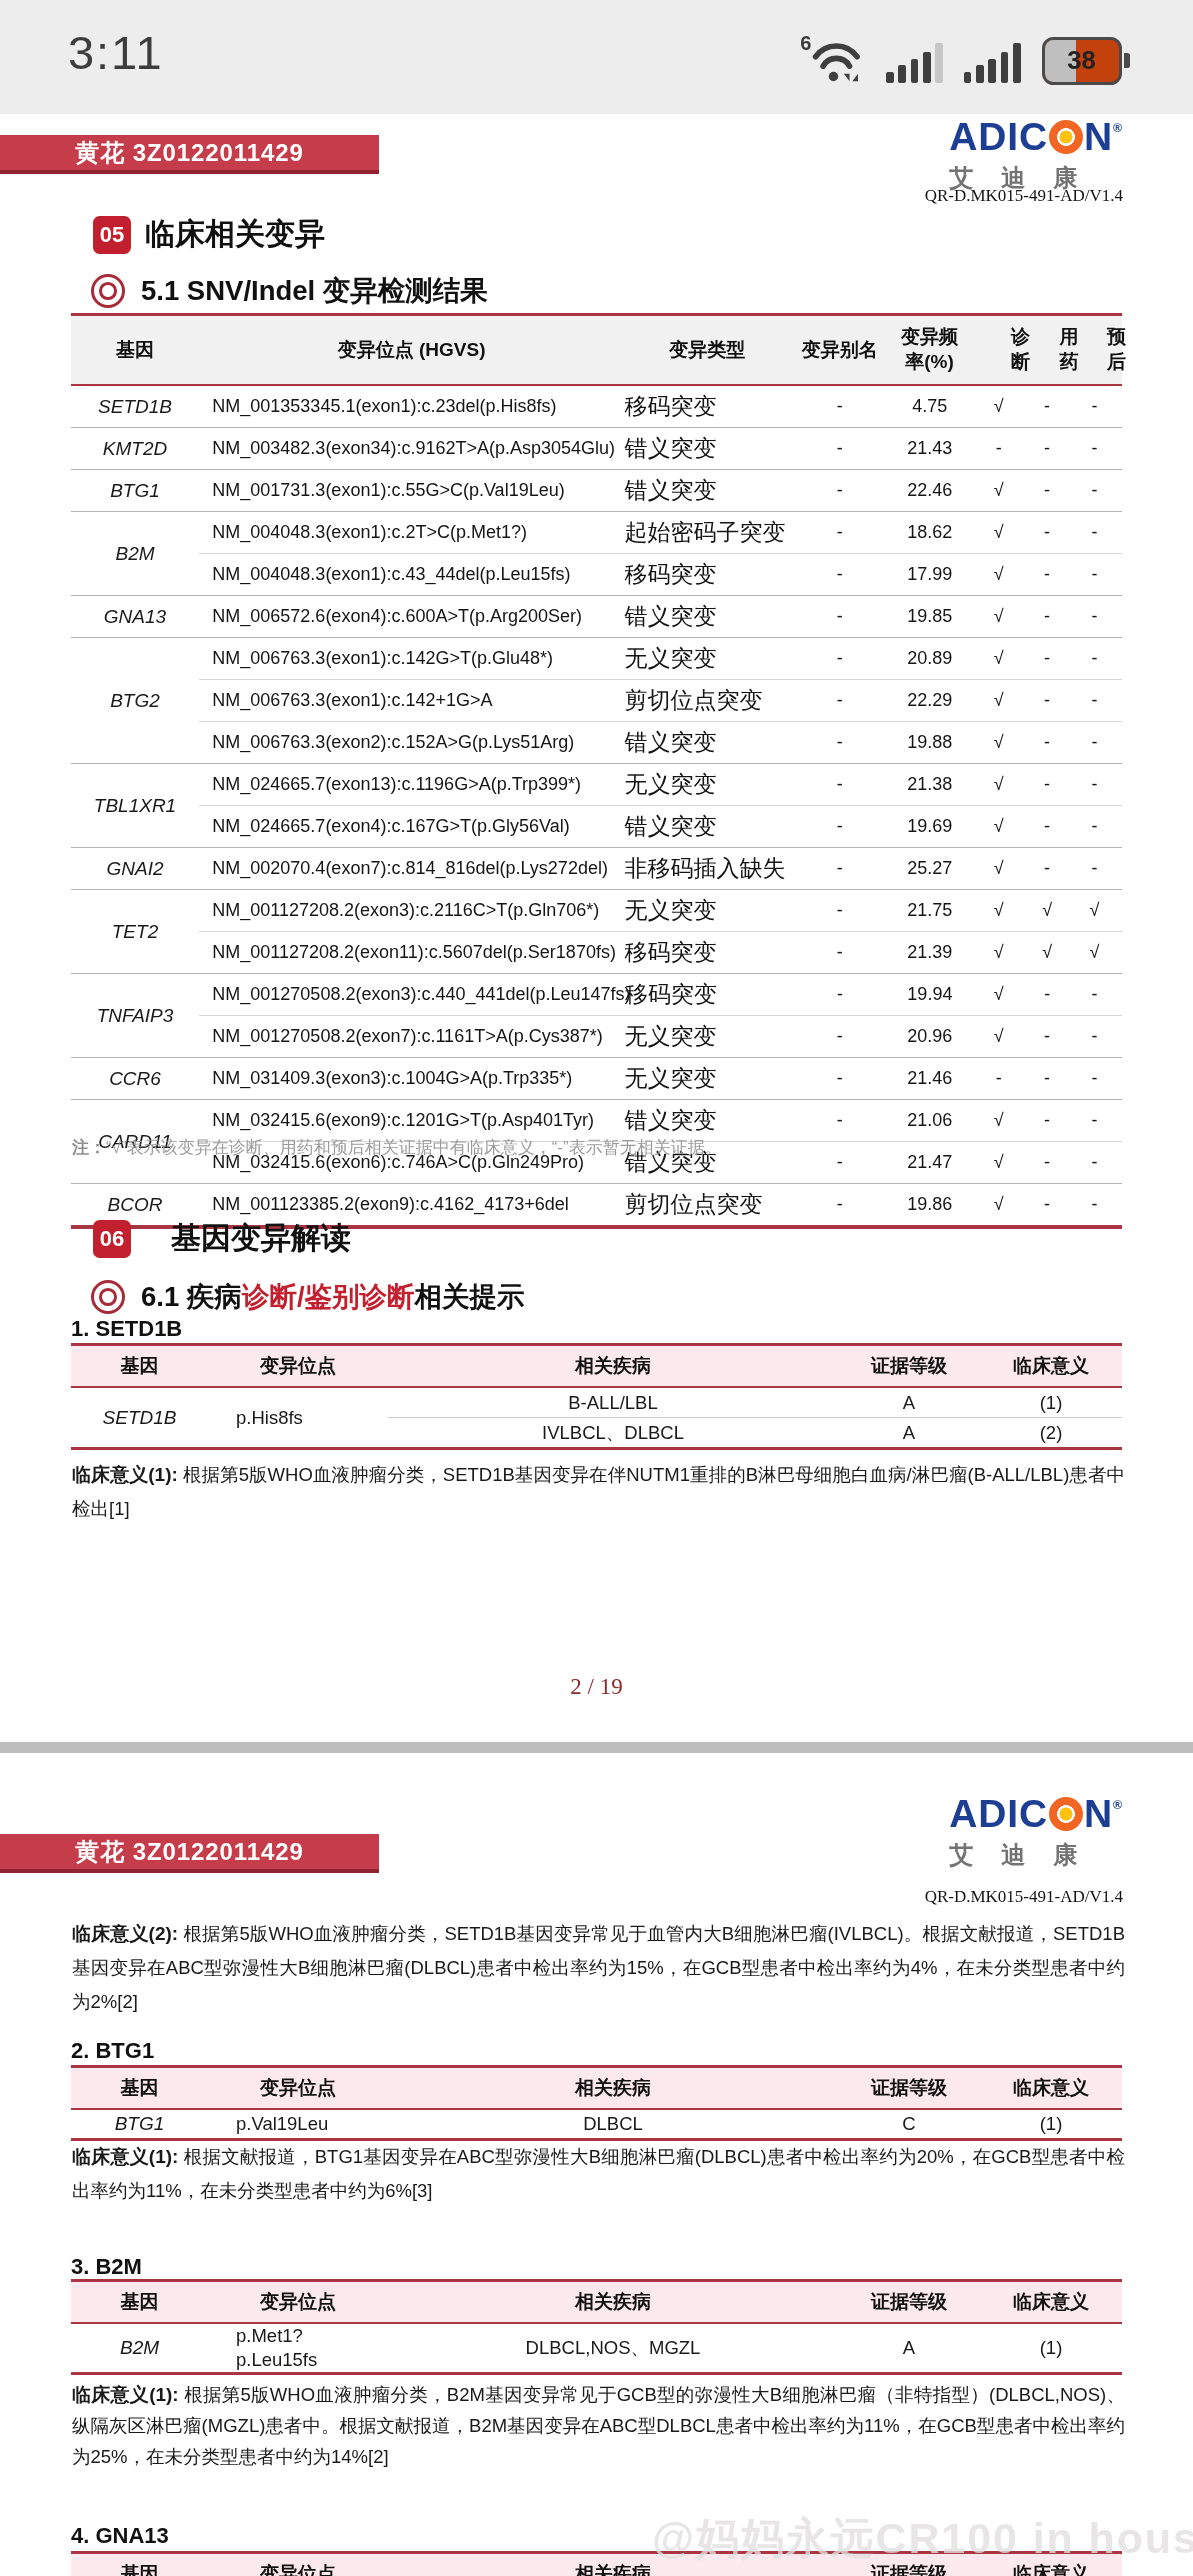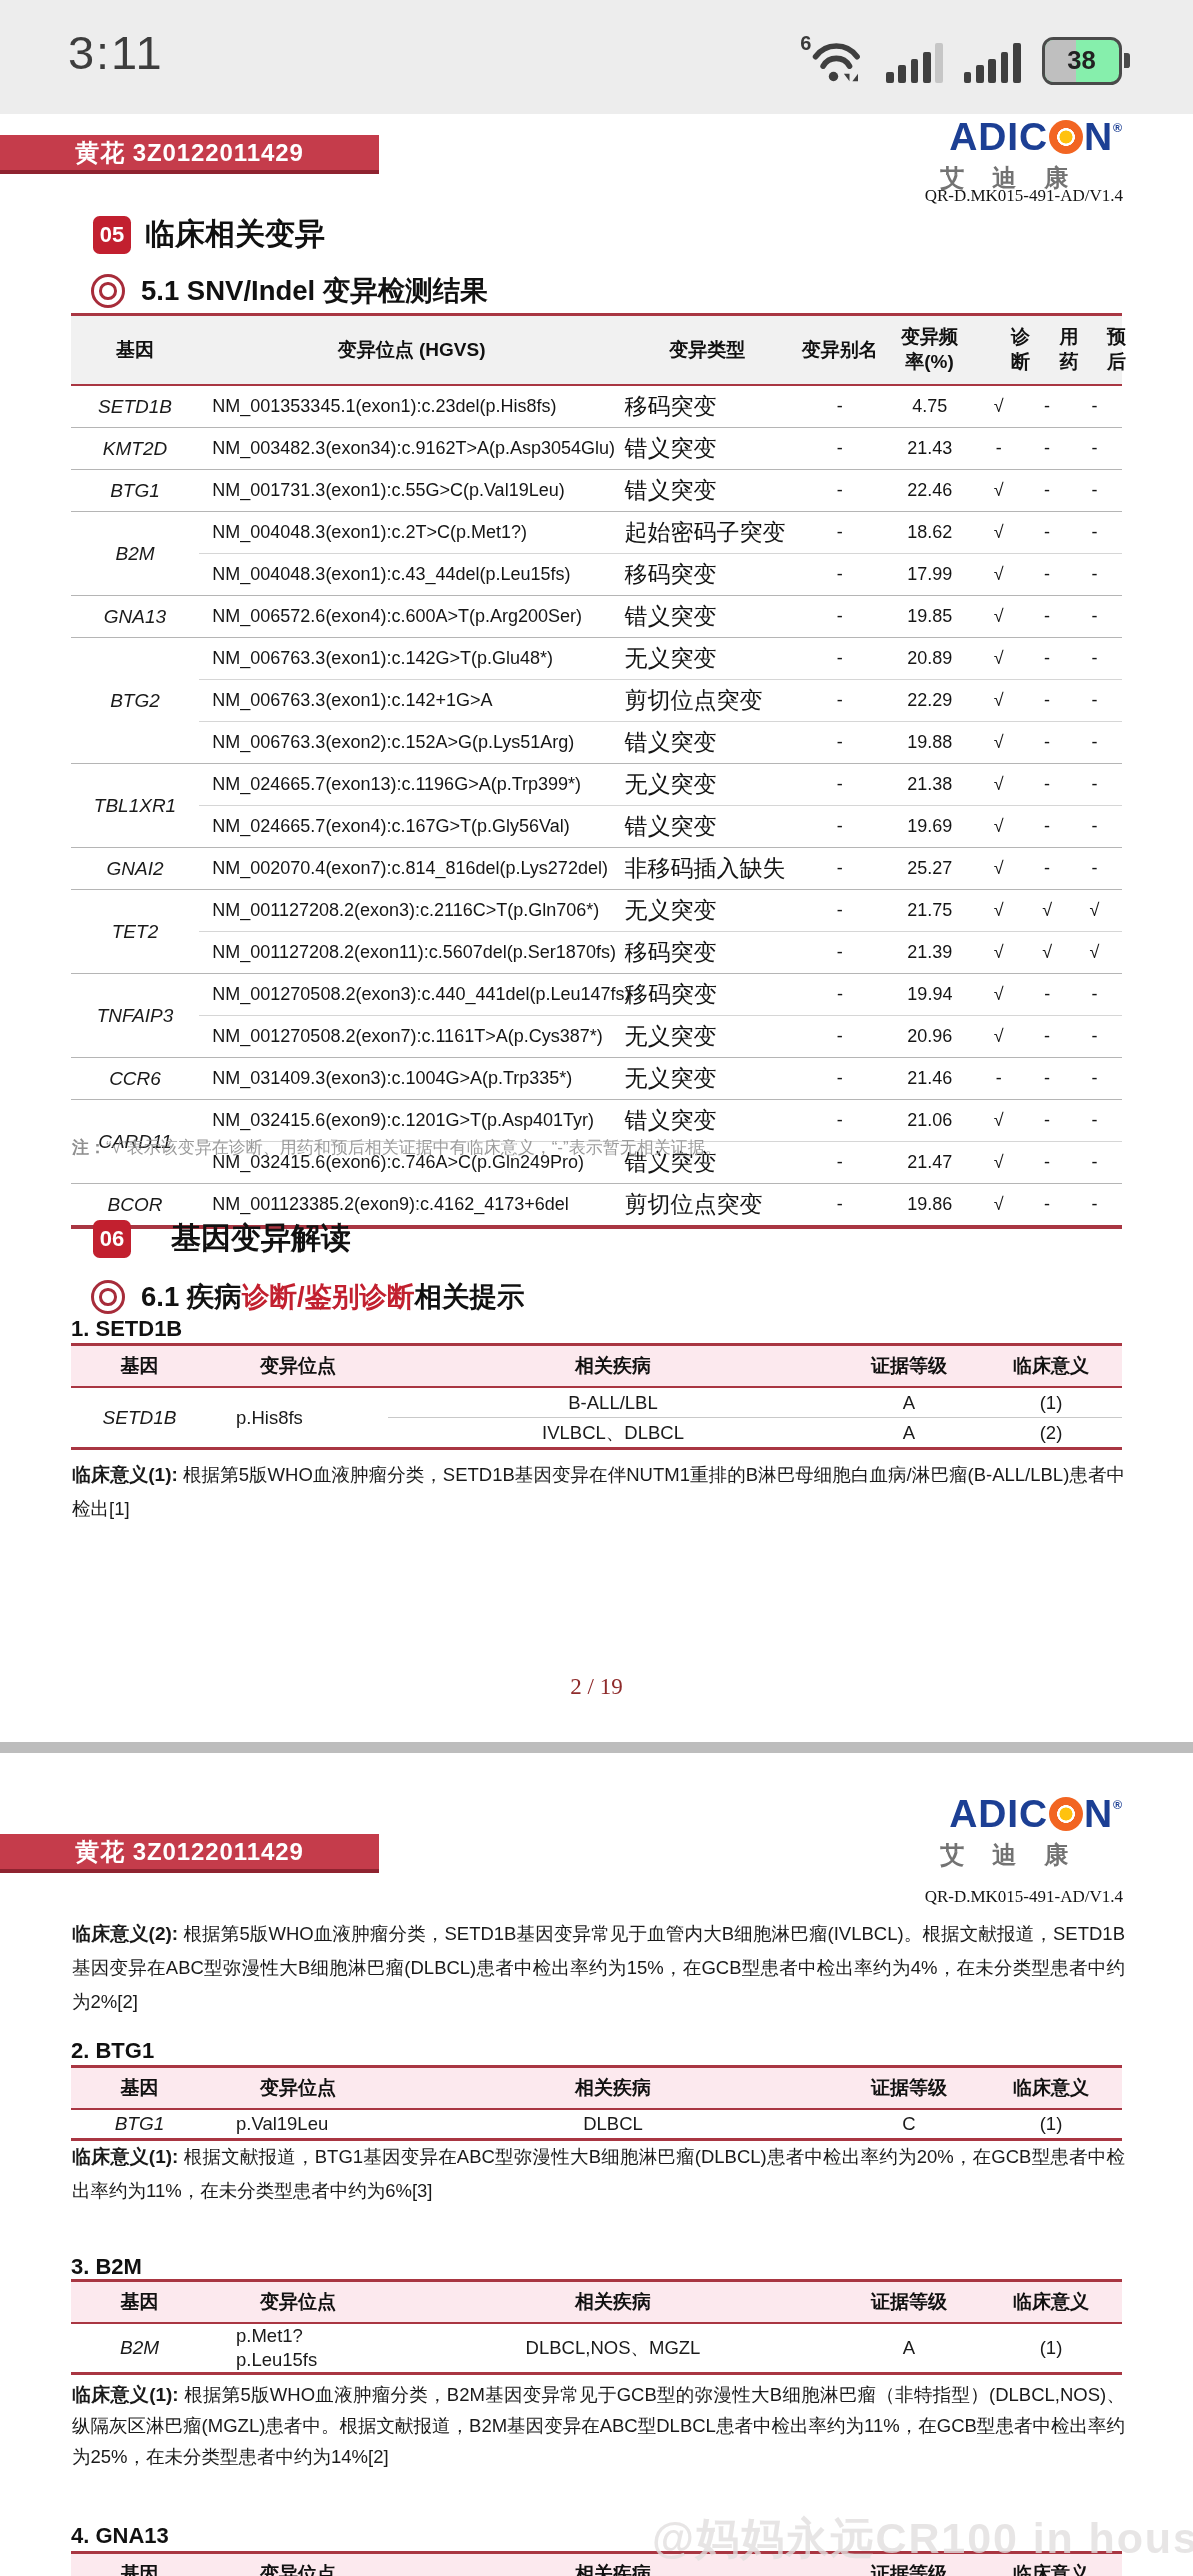--- a/index.html
+++ b/index.html
@@ -12,29 +12,29 @@
   
   .statusbar{position:absolute;top:0;left:0;width:1193px;height:114px;background:#ededed;}
   .time{position:absolute;left:68px;top:24.6px;font-size:47px;color:#3d3d3d;letter-spacing:1.9px;}
   .sicons{position:absolute;right:63px;top:36px;display:flex;align-items:flex-end;gap:21px;height:49px;}
   .wifiwrap{position:relative;width:63px;height:49px;}
   .wifisup{position:absolute;left:-1.9px;top:-3.8px;font-size:20px;font-weight:bold;color:#3a3a3a;}
   .bars{display:flex;align-items:flex-end;gap:4.7px;height:42px;padding-bottom:1.9px;}
   .bars i{display:block;width:7.6px;background:#3f3f3f;border-radius:1.9px;}
   .bars i.dim{background:#c6c6c6;}
   .battwrap{display:flex;align-items:center;height:49px;}
-  .battery{position:relative;width:74px;height:42px;border:3.8px solid #4a4a4a;border-radius:11.4px;background:#86efac;overflow:hidden;display:flex;align-items:center;justify-content:center;}
+  .battery{position:relative;width:74px;height:42px;border:3.8px solid #4a4a4a;border-radius:11.4px;background:#c2410c;overflow:hidden;display:flex;align-items:center;justify-content:center;}
   .battfill{position:absolute;left:0;top:0;bottom:0;width:42%;background:#bfbfbf;}
   .battnum{position:relative;font-size:25.6px;font-weight:bold;color:#222;z-index:1;}
   .battnub{width:5.7px;height:15px;background:#4a4a4a;border-radius:0 2.8px 2.8px 0;margin-left:2.8px;}
   
   .sample-badge{position:absolute;left:0;width:379px;height:35px;background:#c53c4b;border-bottom:4.7px solid #8f2330;
     color:#fff;font-weight:bold;font-size:24px;display:flex;align-items:center;justify-content:center;letter-spacing:0.9px;}
   .logo{position:absolute;right:70px;text-align:left;line-height:1;}
-  .logo-row1{font-size:39px;font-weight:bold;color:#1c3f94;letter-spacing:0.9px;display:flex;align-items:center;margin-left:9px;}
+  .logo-row1{font-size:39px;font-weight:bold;color:#1c3f94;letter-spacing:0.9px;display:flex;align-items:center;}
   .logo-sun{display:inline-block;width:34px;height:34px;border-radius:50%;margin:0 0.9px;
     background:radial-gradient(circle,#ffc20e 0 26%,#ffffff 28% 36%,#f26522 38% 100%);}
   .logo-r{font-size:12.3px;vertical-align:top;color:#1c3f94;margin-top:-17px;}
   .logo-row2{font-size:24px;font-weight:bold;color:#737373;margin-top:9.5px;letter-spacing:28px;white-space:nowrap;}
   .doc-code{position:absolute;right:70px;font-family:"Liberation Serif","DejaVu Serif",serif;font-size:17px;color:#141414;}
   
   .sec{position:absolute;left:93px;display:flex;align-items:center;gap:14px;}
   .sec-num{width:38px;height:38px;background:#c2202f;border-radius:6.6px;color:#fff;font-size:22px;font-weight:bold;
     display:flex;align-items:center;justify-content:center;}
   .sec-title{font-size:30px;font-weight:bold;color:#111;}

